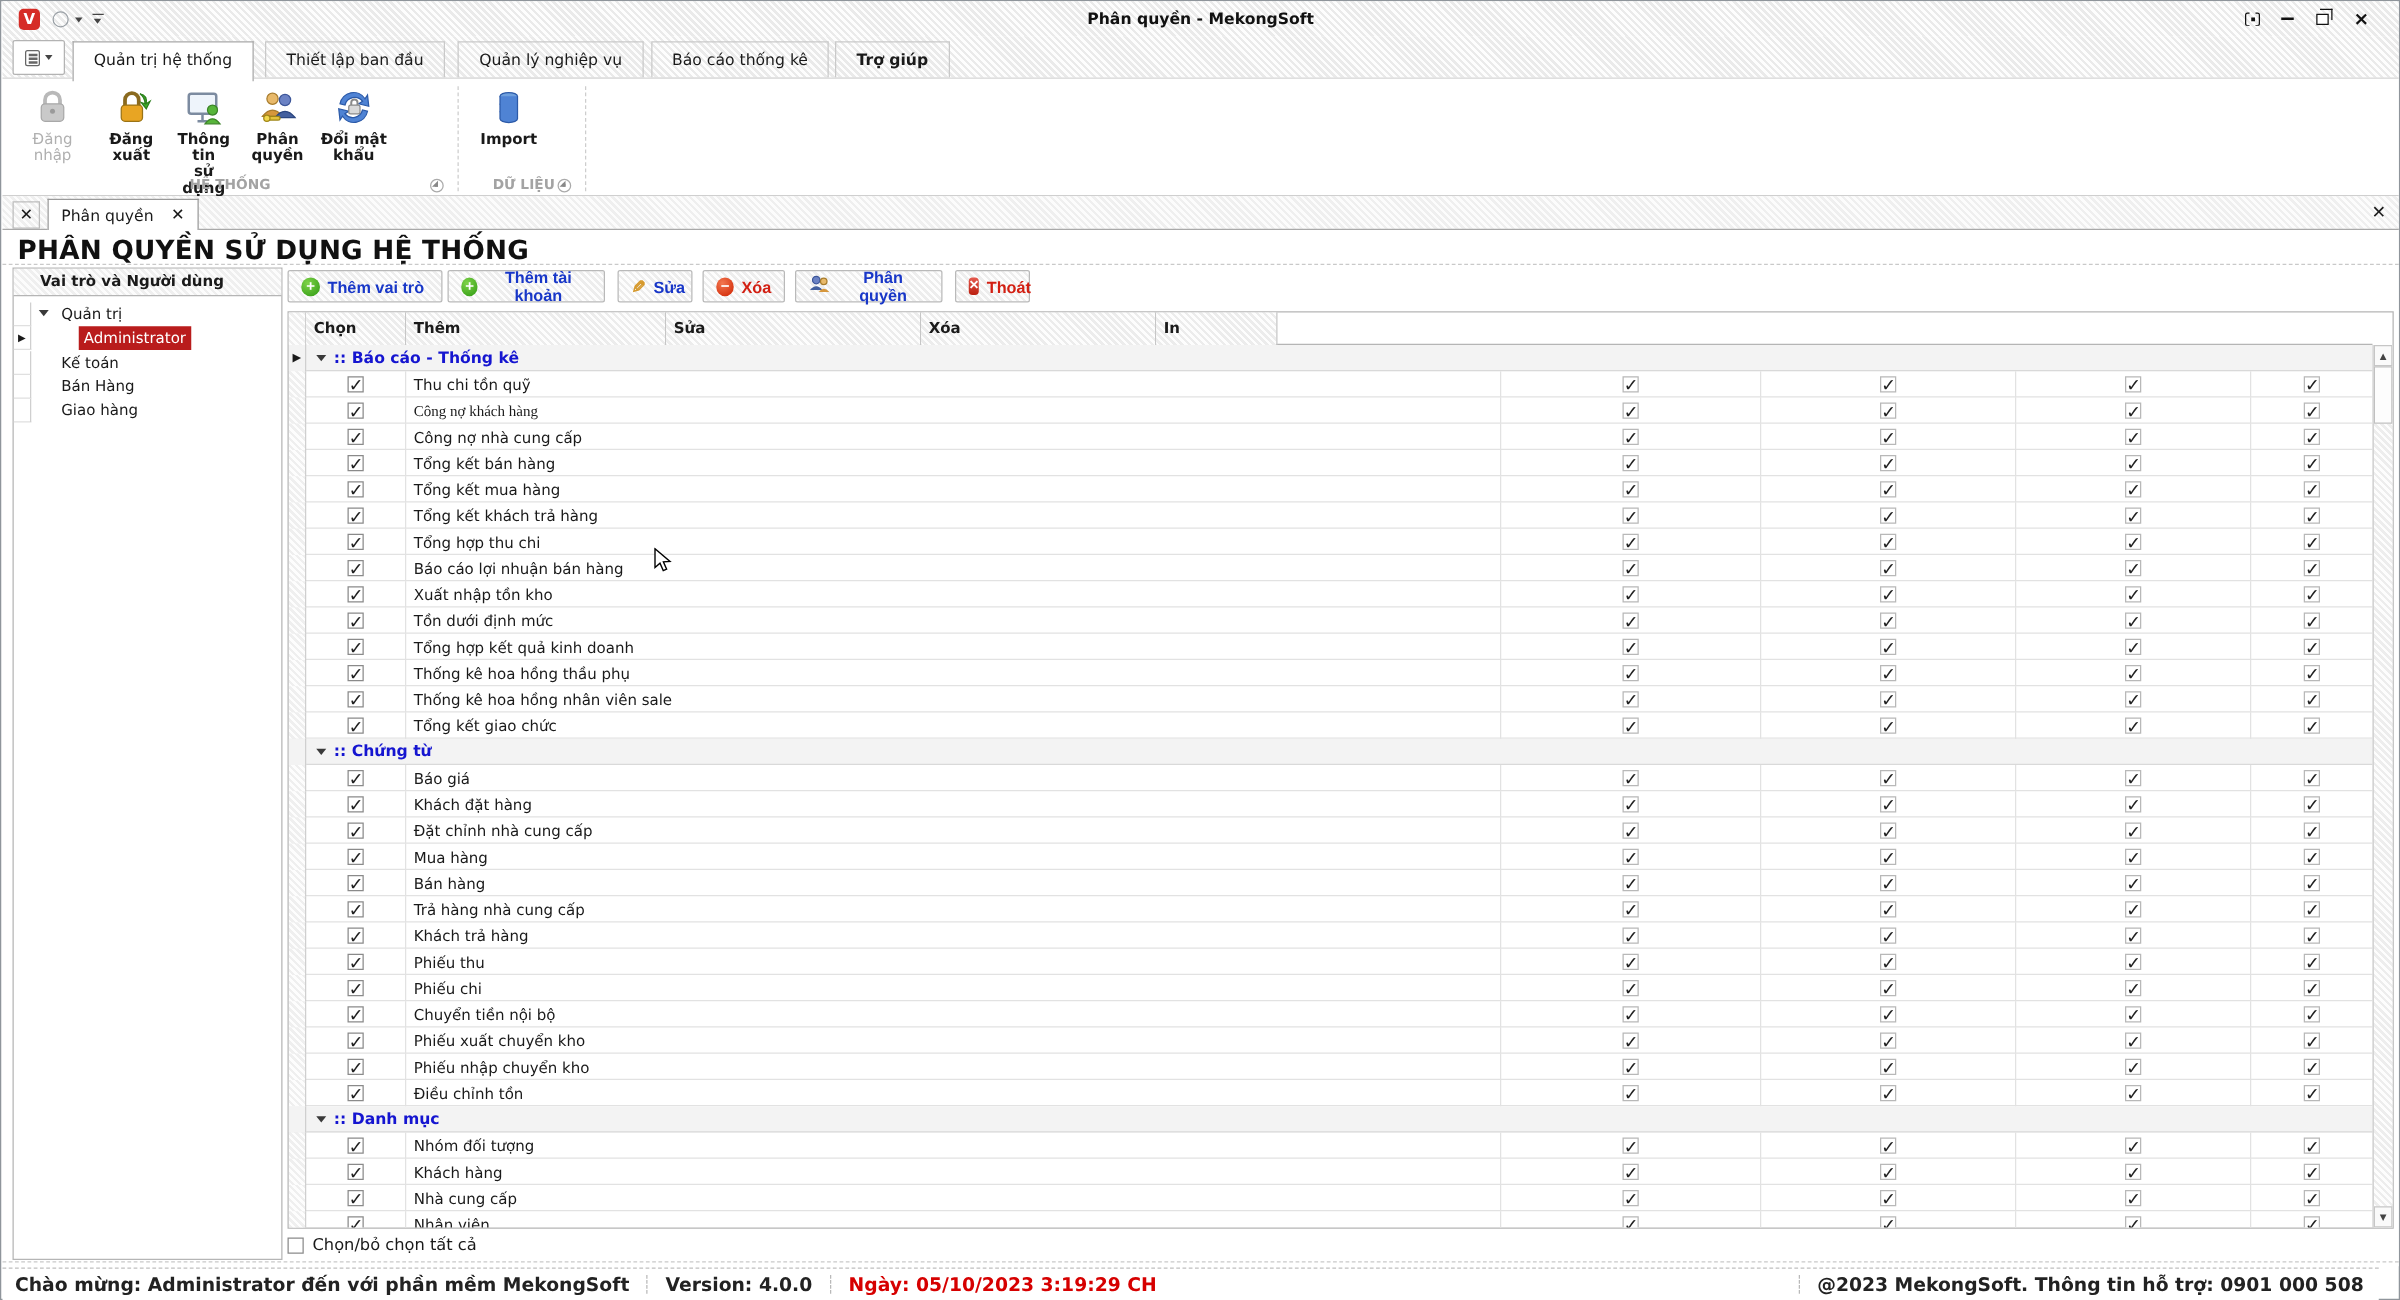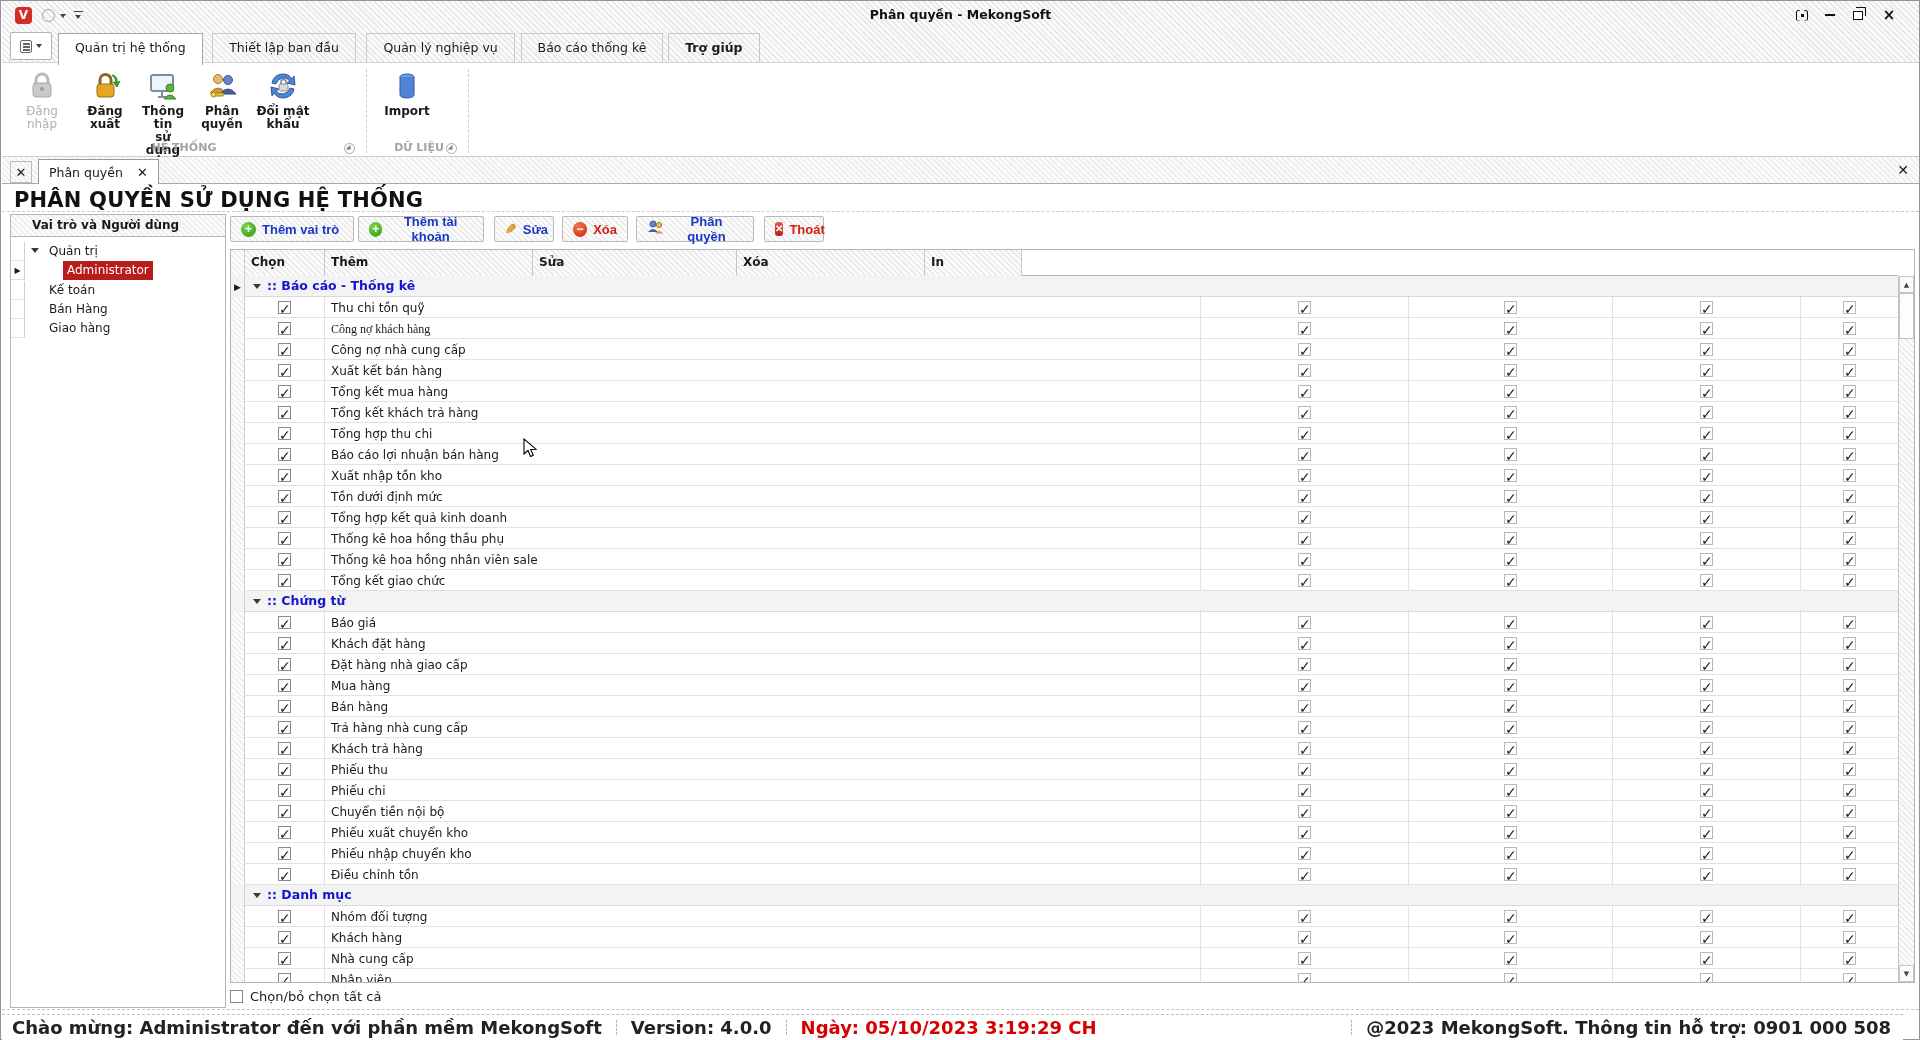--- a/index.html
+++ b/index.html
@@ -97,21 +97,21 @@
   .cb.checked::after { content:"✓"; position:absolute; left:0px; top:-3px; font-size:14px; font-weight:bold; color:#222; }
   
   #vscroll { position:absolute; right:0; top:26px; width:16px; height:706px; border-left:1px solid #c6c6c6; background:repeating-linear-gradient(45deg,#fdfdfd 0 2px,#ededed 2px 4px); }
   .sbtn { position:absolute; left:0; width:15px; height:17px; background:#fafafa; border:1px solid #c6c6c6; display:flex; align-items:center; justify-content:center; font-size:7px; color:#444; }
   #sthumb { position:absolute; left:0; top:17px; width:15px; height:46px; background:#fdfdfd; border:1px solid #c0c0c0; }
 
   #selectall { position:absolute; left:228px; top:802px; height:20px; display:flex; align-items:center; gap:7px; font-size:13px; }
   #content-bottom { position:absolute; left:0; top:825px; width:1917px; border-top:1px dashed #c9c9c9; }
 
   
-  #statusbar { position:absolute; left:1px; top:1013px; width:1901px; height:26px; background:#fff; border-top:1px dashed #bfbfbf; display:flex; align-items:center; font-weight:bold; font-size:18px; color:#222; }
+  #statusbar { position:absolute; left:1px; top:1013px; width:1901px; height:26px; background:#fff; border-top:1px dashed #bfbfbf; display:flex; align-items:center; font-weight:bold; font-size:15px; color:#222; }
   .sb-sep { width:0; height:15px; border-left:1px dashed #b9b9b9; margin:0 14px; }
   #sb-date { color:#d60000; }
   #sb-right { margin-left:auto; display:flex; align-items:center; }
   #sb-copy { margin-right:12px; }
 
   
   #cursor { position:absolute; left:521px; top:437px; z-index:99; }
 </style>
 </head>
 <body>
@@ -365,21 +365,21 @@
             </div>
             <div class="gcell center" style="width: 97px; border-right: none;">
               <span class="cb lt checked"></span>
             </div>
           </div>
           <div class="grow">
             <div class="indcell"></div>
             <div class="gcell center" style="width: 80px;">
               <span class="cb checked"></span>
             </div>
-            <div class="gcell name" style="width: 876px;">Xuất kết bán hàng</div>
+            <div class="gcell name" style="width: 876px;">Tổng kết bán hàng</div>
             <div class="gcell center" style="width: 208px;">
               <span class="cb lt checked"></span>
             </div>
             <div class="gcell center" style="width: 204px;">
               <span class="cb lt checked"></span>
             </div>
             <div class="gcell center" style="width: 188px;">
               <span class="cb lt checked"></span>
             </div>
             <div class="gcell center" style="width: 97px; border-right: none;">
@@ -617,21 +617,21 @@
             </div>
             <div class="gcell center" style="width: 97px; border-right: none;">
               <span class="cb lt checked"></span>
             </div>
           </div>
           <div class="grow">
             <div class="indcell"></div>
             <div class="gcell center" style="width: 80px;">
               <span class="cb checked"></span>
             </div>
-            <div class="gcell name" style="width: 876px;">Đặt hàng nhà giao cấp</div>
+            <div class="gcell name" style="width: 876px;">Đặt chỉnh nhà cung cấp</div>
             <div class="gcell center" style="width: 208px;">
               <span class="cb lt checked"></span>
             </div>
             <div class="gcell center" style="width: 204px;">
               <span class="cb lt checked"></span>
             </div>
             <div class="gcell center" style="width: 188px;">
               <span class="cb lt checked"></span>
             </div>
             <div class="gcell center" style="width: 97px; border-right: none;">

